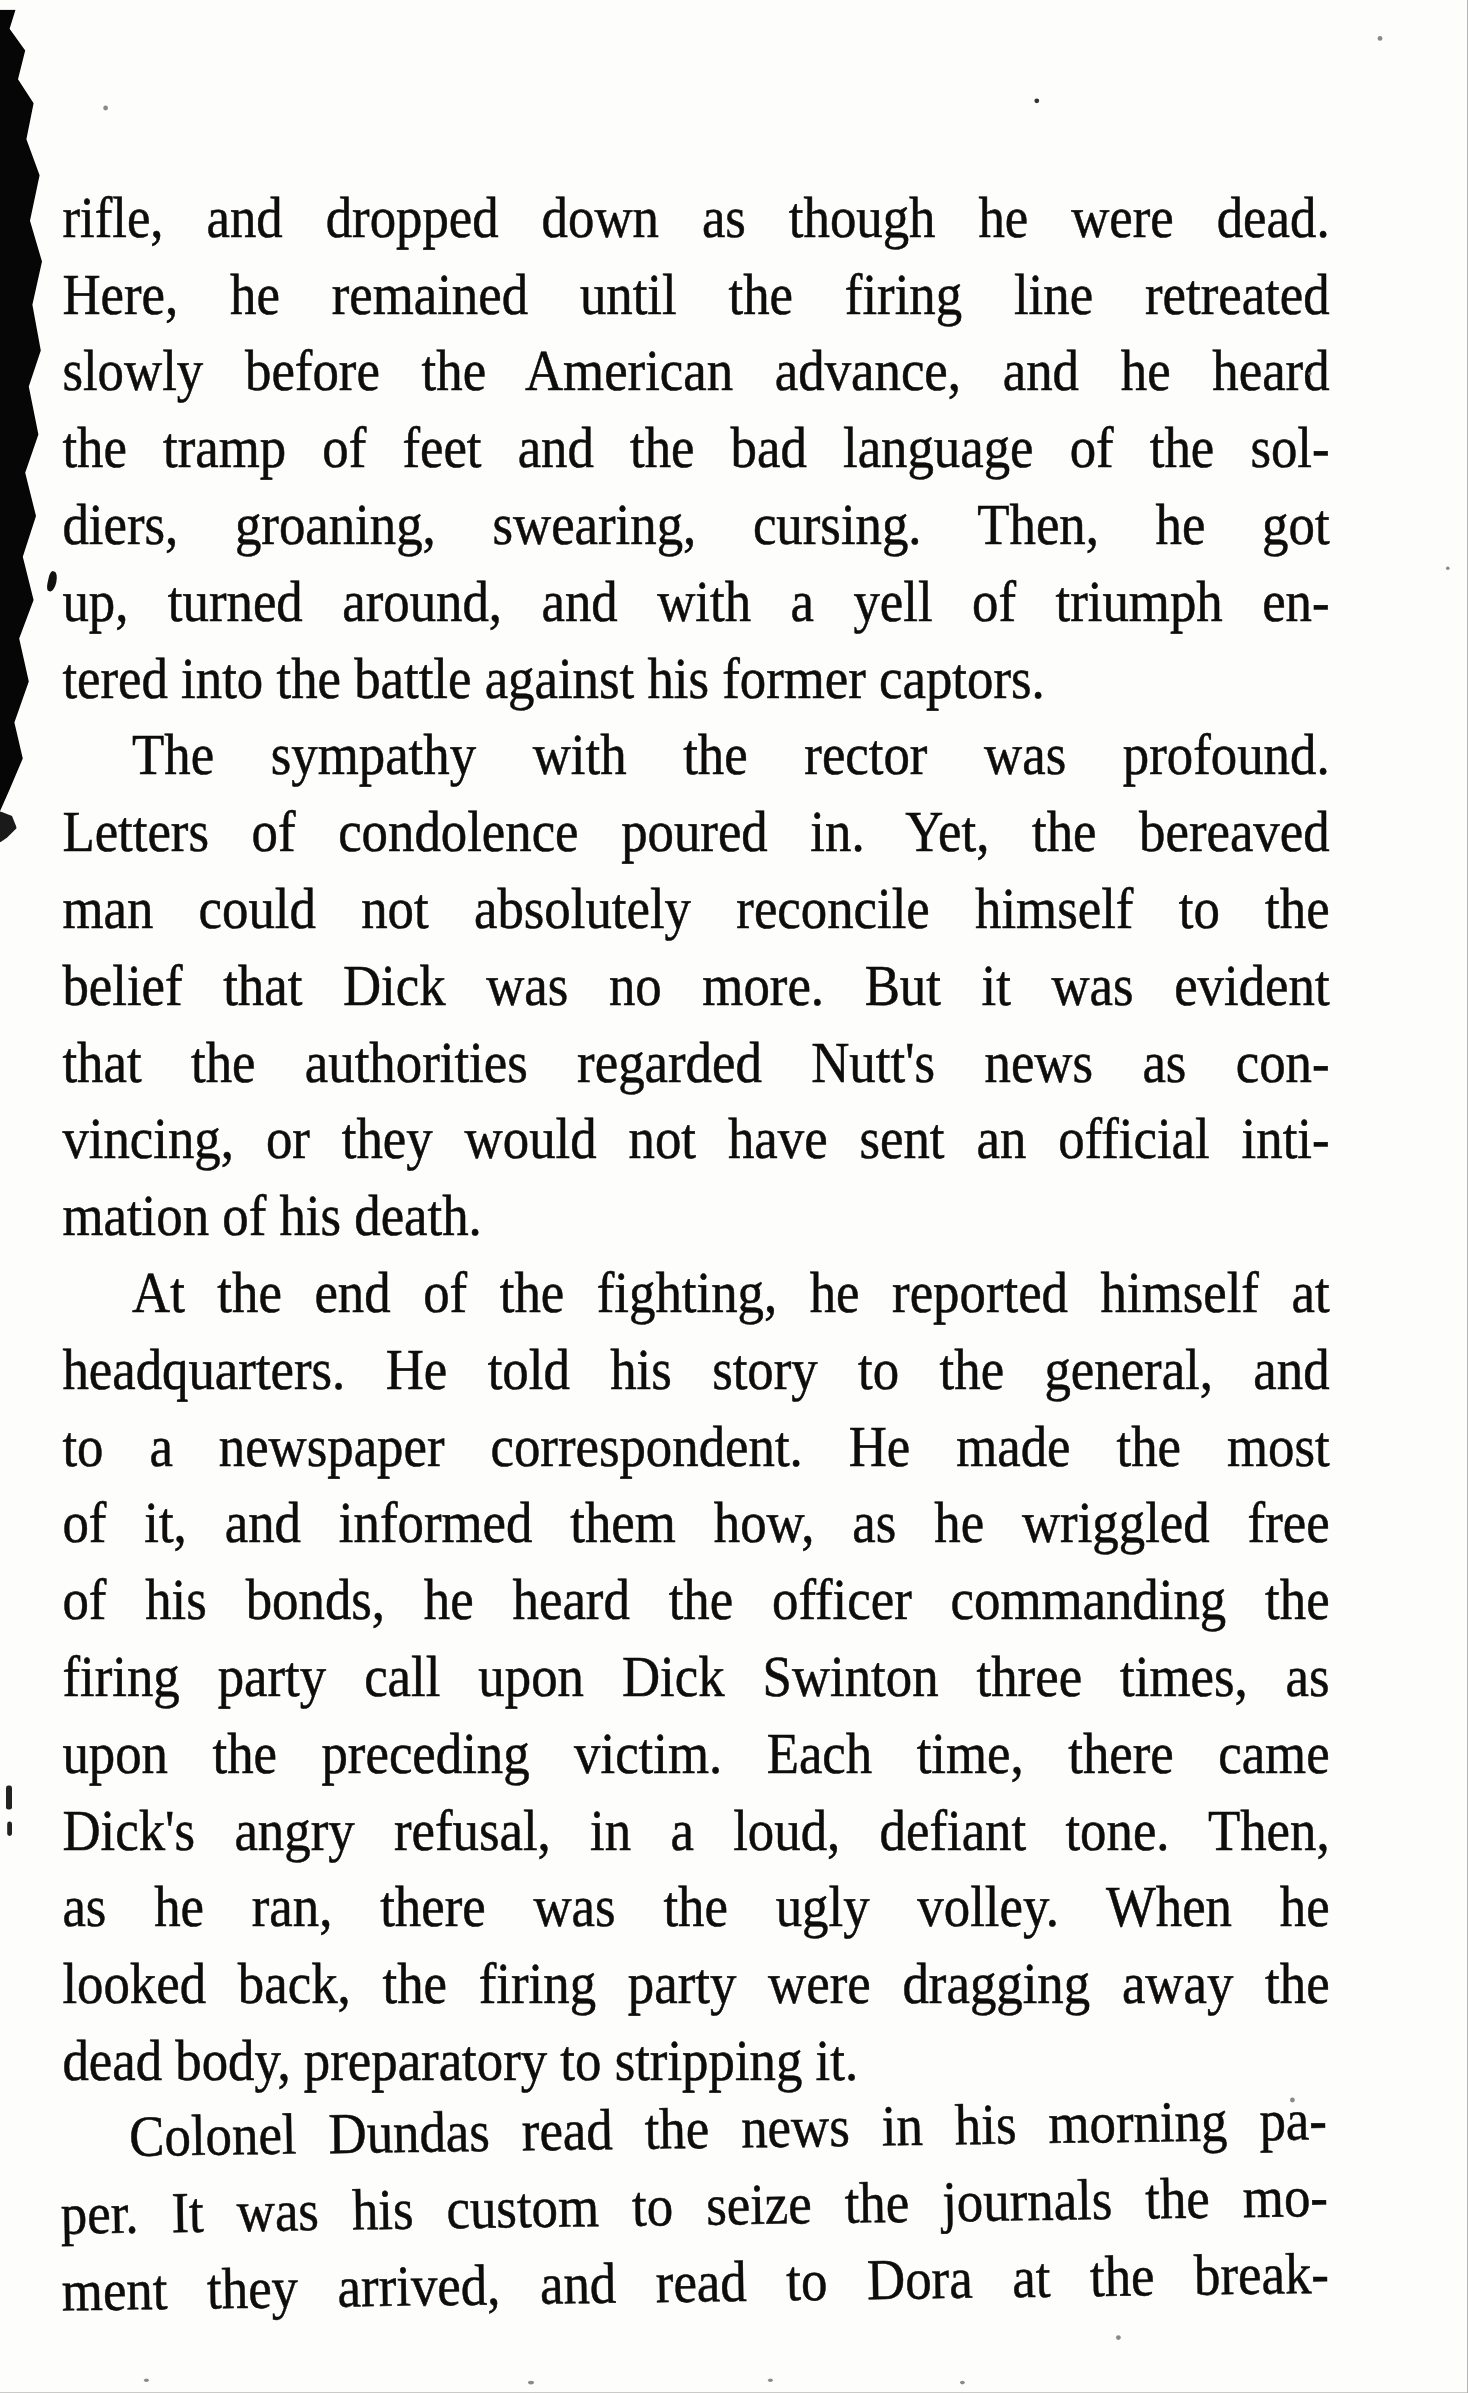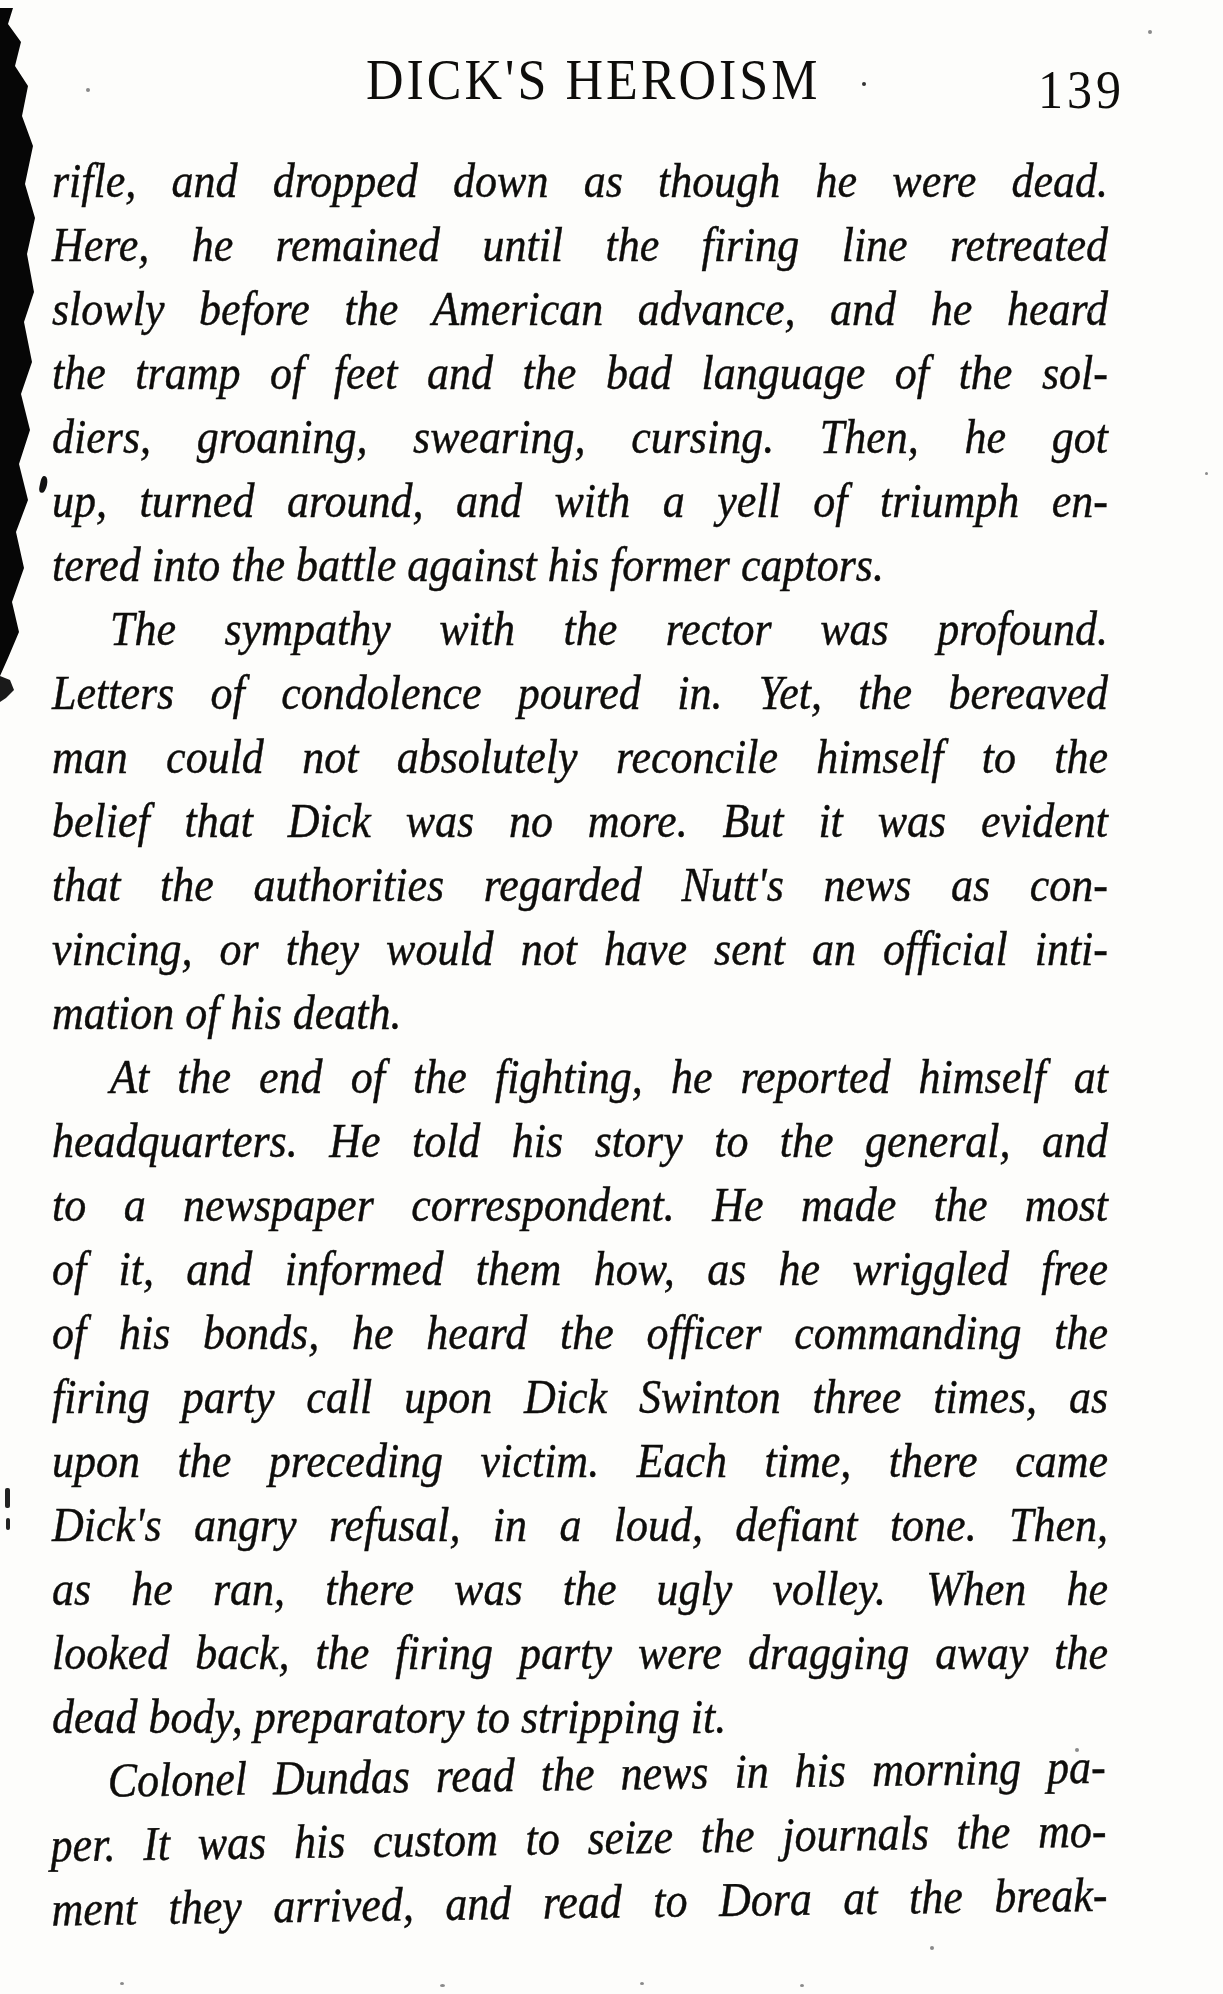--- a/index.html
+++ b/index.html
@@ -23,21 +23,21 @@
   }
   .head-folio{
     position:absolute;left:1038px;top:11px;
     font-size:50px;line-height:52px;
     letter-spacing:4px;
     font-variant-numeric:oldstyle-nums;
     transform:scaleY(1.1);transform-origin:left top;
   }
   
   .text-block{
-    position:absolute;left:52px;top:150px;width:1056px;font-style:italic;
+    position:absolute;left:52px;top:150px;width:1056px;
   }
   .paragraph{margin:0;padding:0;}
   .paragraph.tilted{transform:rotate(-0.8deg);transform-origin:0 100%;}
   .text-line{
     height:64px;
     line-height:64px;
     font-size:44px;
     white-space:normal;
     text-align:left;
     transform:scaleY(1.1);
@@ -67,24 +67,20 @@
   .speck.faint{background:#8a8a8a;}
 </style>
 </head>
 <body>
 
 <div class="page">
 
   <div class="scan-edge"></div>
   <div class="scan-edge-tail"></div>
 
-  <div class="running-head">
-    <div class="head-title">DICK'S HEROISM</div>
-    <div class="head-folio">139</div>
-  </div>
 
   <div class="text-block">
       <div class="paragraph">
         <div class="text-line justify">rifle, and dropped down as though he were dead.</div>
         <div class="text-line justify">Here, he remained until the firing line retreated</div>
         <div class="text-line justify">slowly before the American advance, and he heard</div>
         <div class="text-line justify">the tramp of feet and the bad language of the sol-</div>
         <div class="text-line justify">diers, groaning, swearing, cursing. Then, he got</div>
         <div class="text-line justify">up, turned around, and with a yell of triumph en-</div>
         <div class="text-line">tered into the battle against his former captors.</div>

